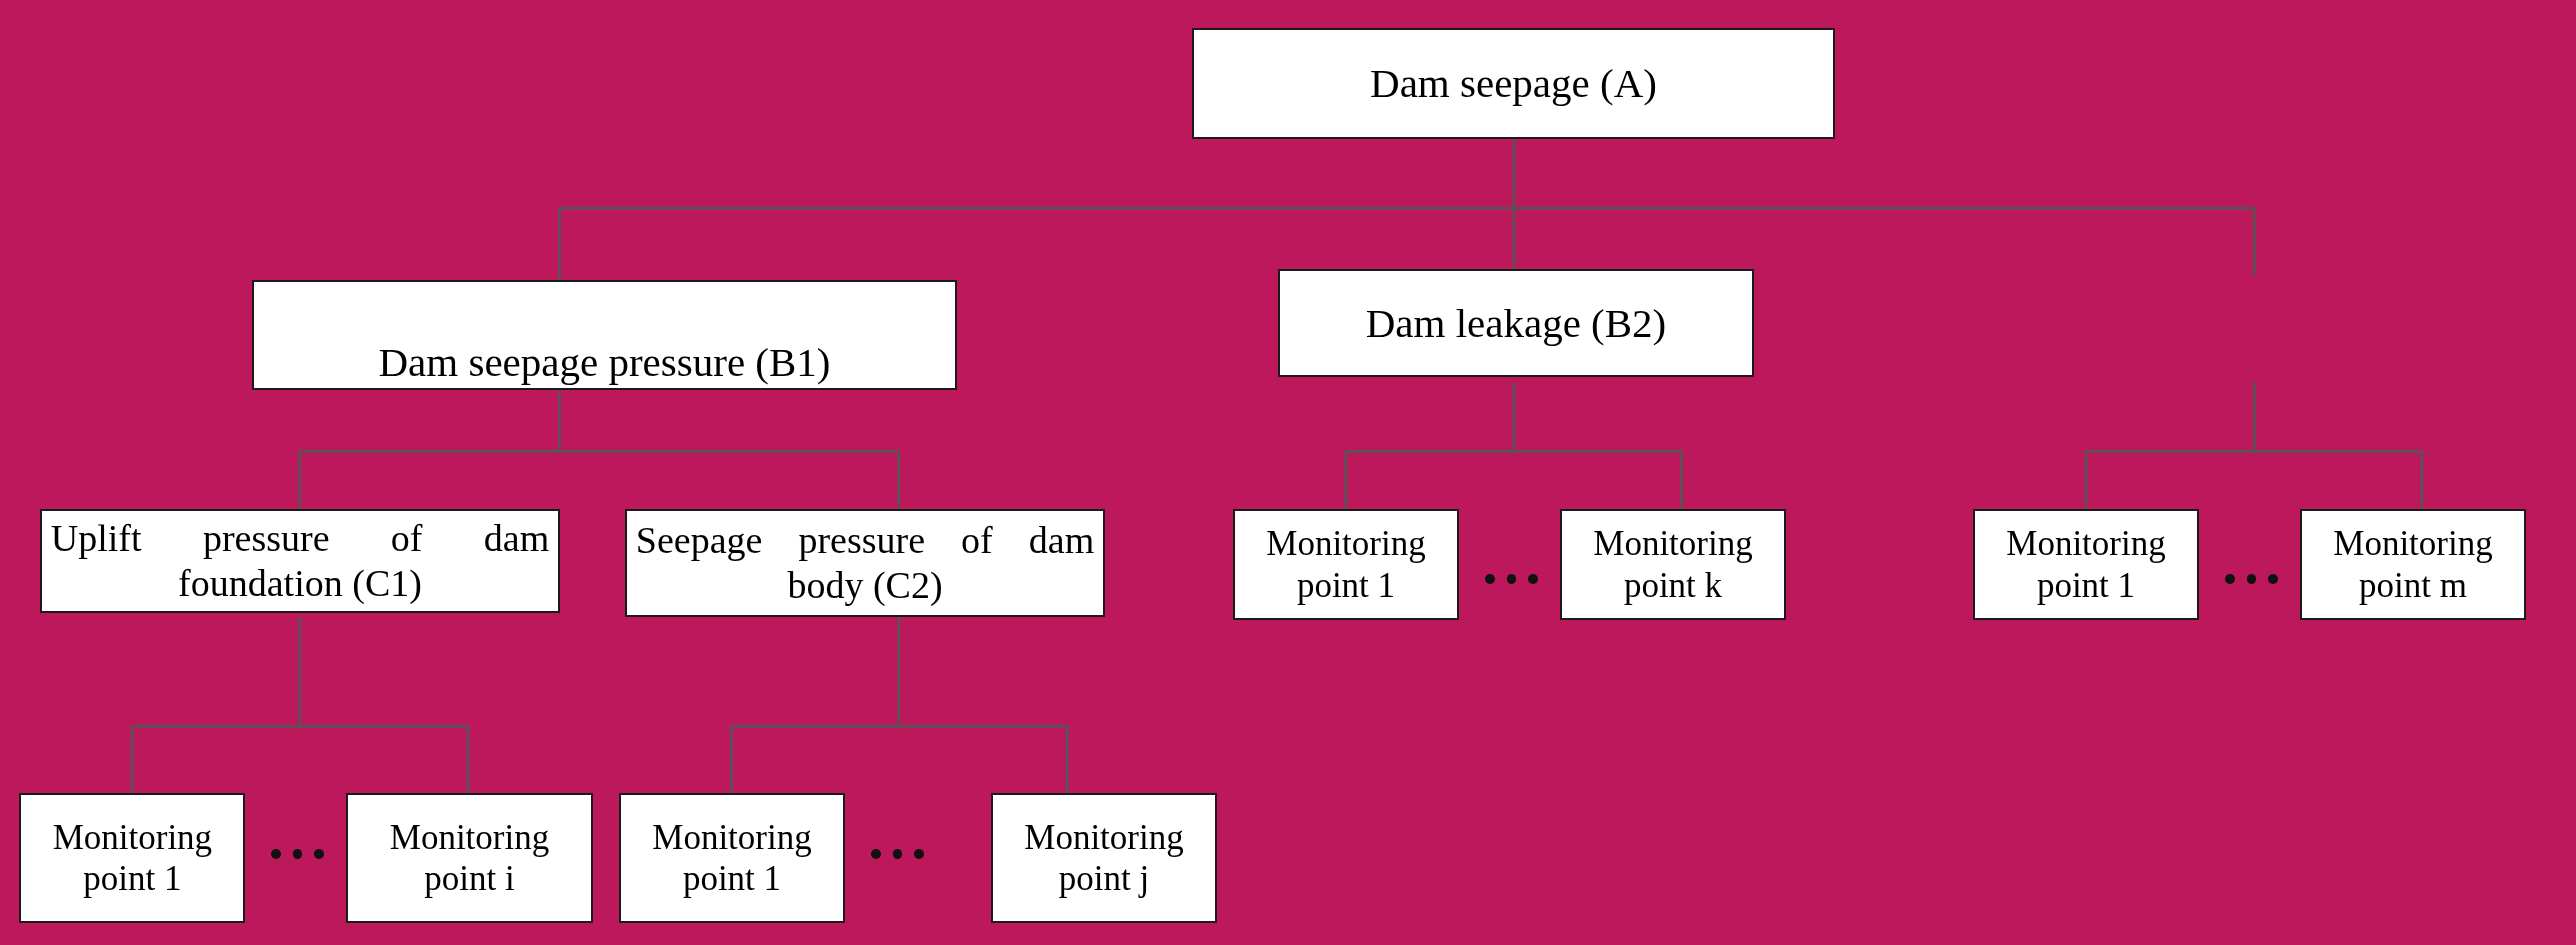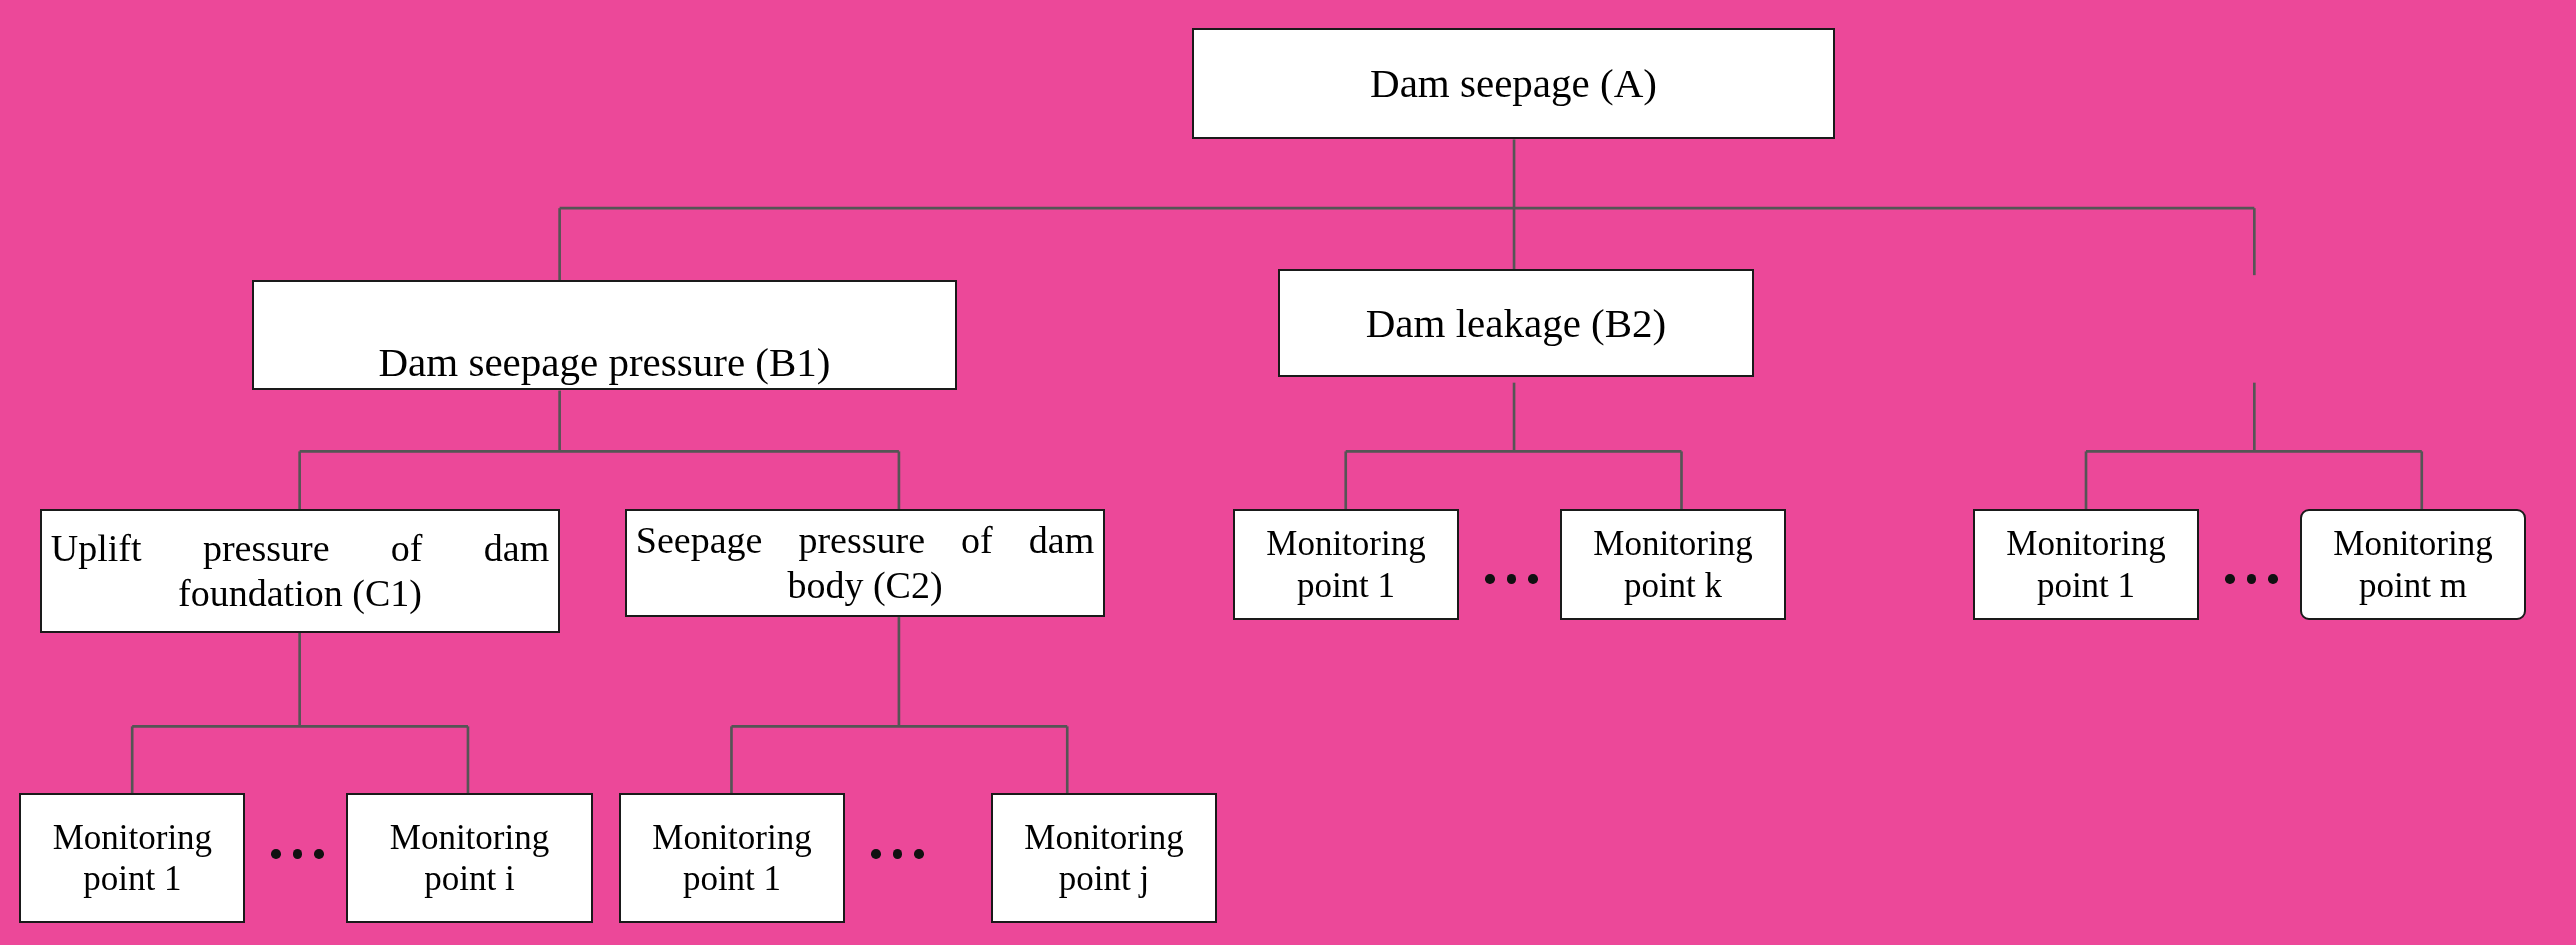--- a/index.html
+++ b/index.html
@@ -4,21 +4,21 @@
 <style>
   html, body {
     margin: 0;
     padding: 0;
     background: #ffffff;
   }
   #canvas {
     position: relative;
     width: 2576px;
     height: 946px;
-    background: #ec4899;
+    background: #be185d;
     font-family: "Liberation Serif", "DejaVu Serif", serif;
     overflow: hidden;
   }
   #connectors {
     position: absolute;
     left: 0;
     top: 0;
     width: 2576px;
     height: 946px;
     pointer-events: none;
@@ -114,21 +114,21 @@
 
   <div class="node lvl-b" style="left:252px; top:280px; width:705px; height:110px;align-items:flex-end;">
     <span class="txt">Dam seepage pressure (B1)</span>
   </div>
 
   <div class="node lvl-b" style="left:1278px; top:269px; width:476px; height:108px;">
     <span class="txt">Dam leakage (B2)</span>
   </div>
 
 
-  <div class="node lvl-c justified" style="left:40px; top:509px; width:520px; height:124px;">
+  <div class="node lvl-c justified" style="left:40px; top:509px; width:520px; height:104px;">
     <span class="txt">Uplift pressure of dam foundation (C1)</span>
   </div>
 
   <div class="node lvl-c justified" style="left:625px; top:509px; width:480px; height:108px;">
     <span class="txt">Seepage pressure of dam body (C2)</span>
   </div>
 
   <div class="node lvl-leaf" style="left:19.4px; top:793px; width:226px; height:130px;">
     <span class="txt">Monitoring point 1</span>
   </div>
@@ -166,18 +166,18 @@
   </div>
 
   <div class="node lvl-leaf" style="left:1973px; top:509px; width:226px; height:111px;">
     <span class="txt">Monitoring point 1</span>
   </div>
   <div class="ellipsis" style="left:2225px; top:573px; width:53px; height:12.3px;" title="...">
     <i></i>
       <i></i>
       <i></i>
   </div>
-  <div class="node lvl-leaf" style="left:2300px; top:509px; width:226px; height:111px;border-radius:9px;">
+  <div class="node lvl-leaf" style="left:2300px; top:509px; width:226px; height:111px;">
     <span class="txt">Monitoring point m</span>
   </div>
 
 </div>
 
 
 </body></html>

